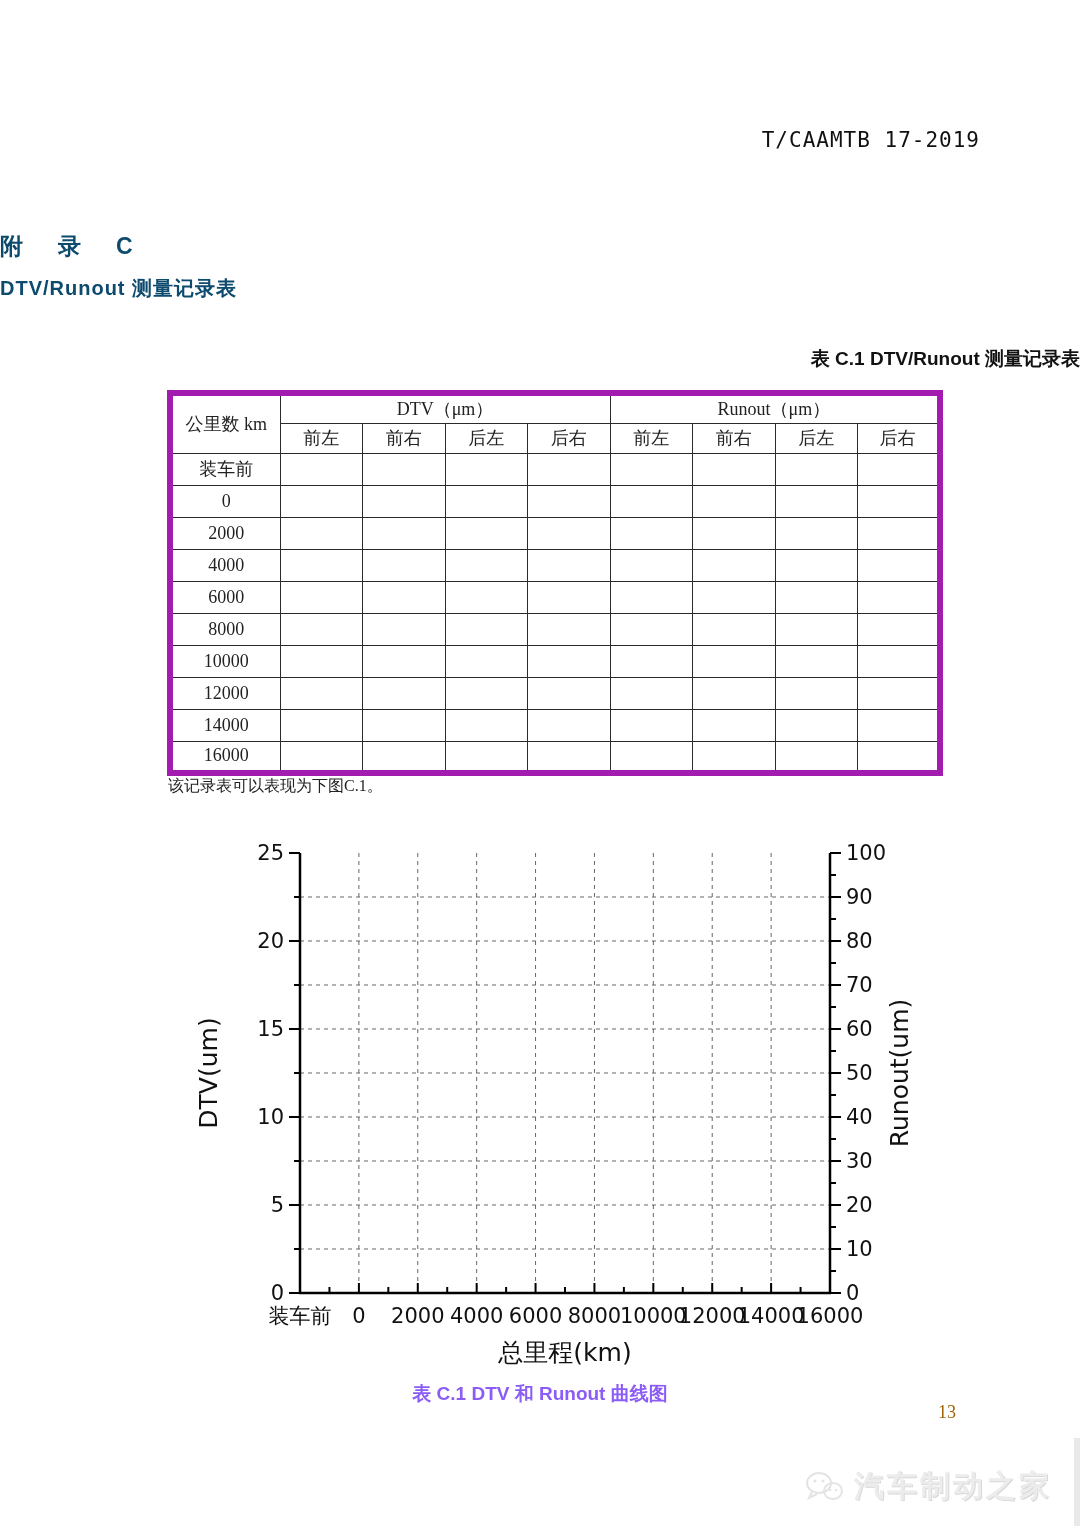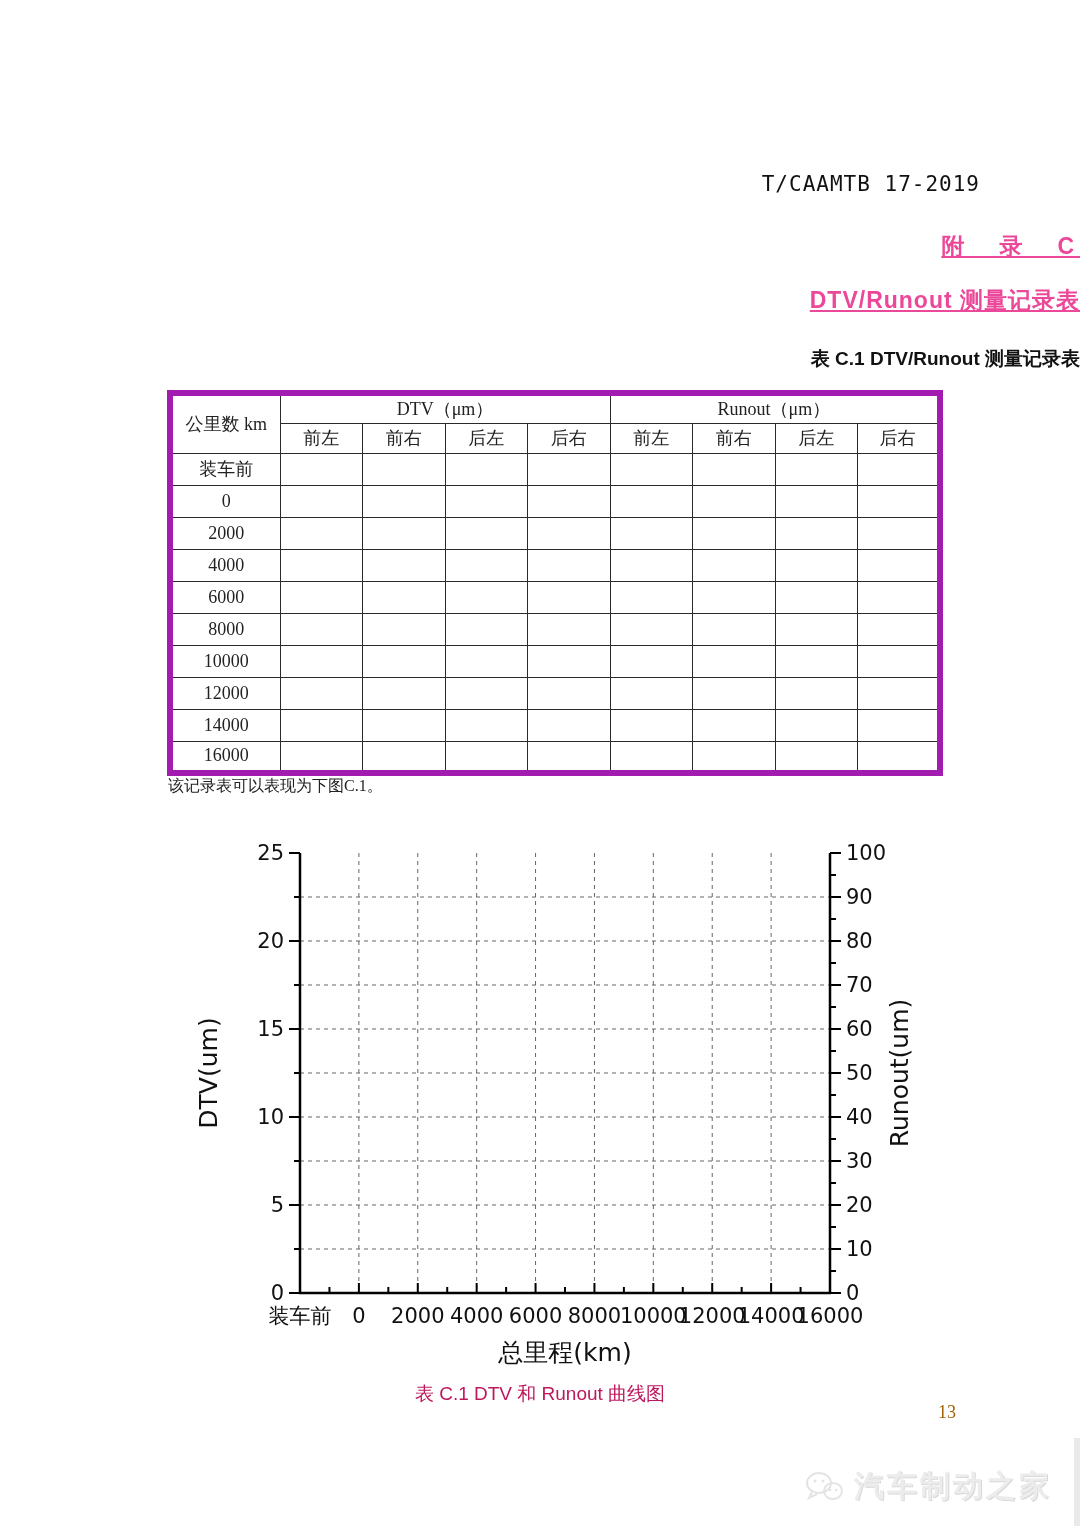--- a/index.html
+++ b/index.html
@@ -3,27 +3,27 @@
 <meta charset="utf-8">
 <style>
   html,body{margin:0;padding:0;background:#fff;}
   .page{
     position:relative;width:1080px;height:1526px;background:#fff;overflow:hidden;
     font-family:"Liberation Serif","DejaVu Serif",serif;color:#1a1a1a;
   }
   .doc-header{
     position:absolute;top:128px;right:100px;
     font-family:"DejaVu Sans Mono","Liberation Mono",monospace;
-    font-size:21px;letter-spacing:1px;color:#111;margin-top:44px;
-  }
-  .title-block{position:absolute;top:231px;left:0;width:100%;text-align:right;
-    font-family:"Liberation Sans","DejaVu Sans",sans-serif;font-weight:bold;color:#ec4899;text-decoration:underline;}
+    font-size:21px;letter-spacing:1px;color:#111;
+  }
+  .title-block{position:absolute;top:231px;left:0;width:100%;text-align:left;
+    font-family:"Liberation Sans","DejaVu Sans",sans-serif;font-weight:bold;color:#0c4a6e;}
   .appendix-title{font-size:23px;letter-spacing:6px;}
   .appendix-subtitle{font-size:20px;margin-top:10px;}
-  .appendix-heading{font-size:23px;margin-top:23px;letter-spacing:1px;}
+  .appendix-heading{font-size:20px;margin-top:13px;letter-spacing:1px;}
   .table-caption{
     position:absolute;top:346px;left:0;width:100%;text-align:right;
     font-family:"Liberation Sans","DejaVu Sans",sans-serif;font-weight:bold;font-size:19px;color:#111;
   }
   table.record{
     position:absolute;left:167px;top:390px;width:770px;
     border-collapse:collapse;table-layout:fixed;
     font-family:"Liberation Serif","DejaVu Serif",serif;font-size:18px;color:#222;
   }
   table.record th, table.record td{
@@ -33,21 +33,21 @@
   table.record{border:6px solid #a21caf;}
   table.record thead tr{height:30px;}
   table.record tbody tr{height:32px;}
   .note{
     position:absolute;left:168px;top:776px;font-size:16px;color:#222;
     font-family:"Liberation Serif","DejaVu Serif",serif;
   }
   .chart-wrap{position:absolute;left:185px;top:838px;width:760px;height:545px;}
   .chart-caption{
     position:absolute;top:1381px;left:0;width:100%;text-align:center;
-    font-family:"Liberation Sans","DejaVu Sans",sans-serif;font-weight:normal;font-size:19px;color:#be185d;
+    font-family:"Liberation Sans","DejaVu Sans",sans-serif;font-weight:bold;font-size:19px;color:#8b5cf6;
   }
   .page-number{
     position:absolute;left:938px;top:1402px;font-size:18px;color:#a16207;
     font-family:"Liberation Serif","DejaVu Serif",serif;
   }
   .watermark{
     position:absolute;right:28px;top:1466px;display:flex;align-items:center;gap:10px;
     color:#e2e2e2;user-select:none;
   }
   .watermark .wm-text{

